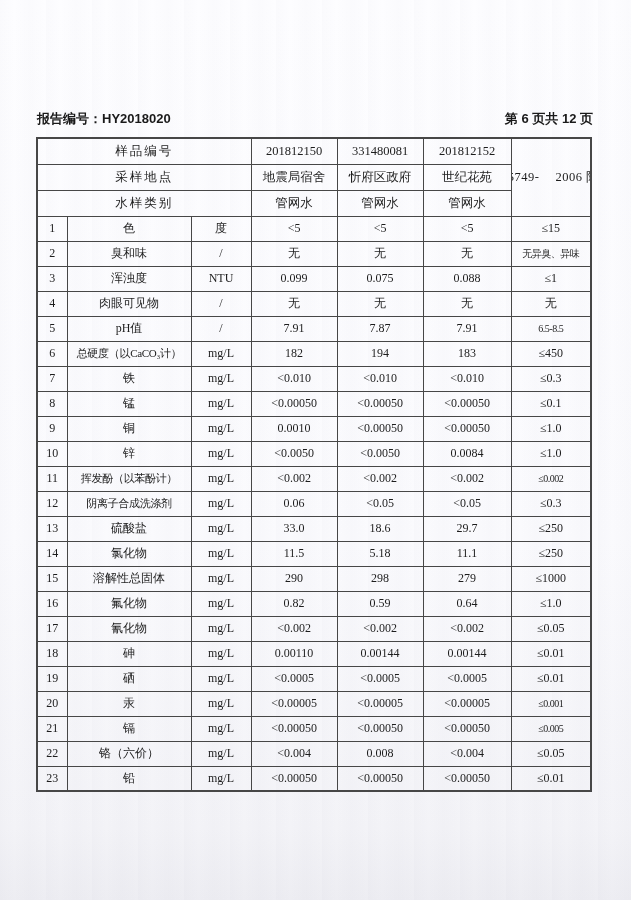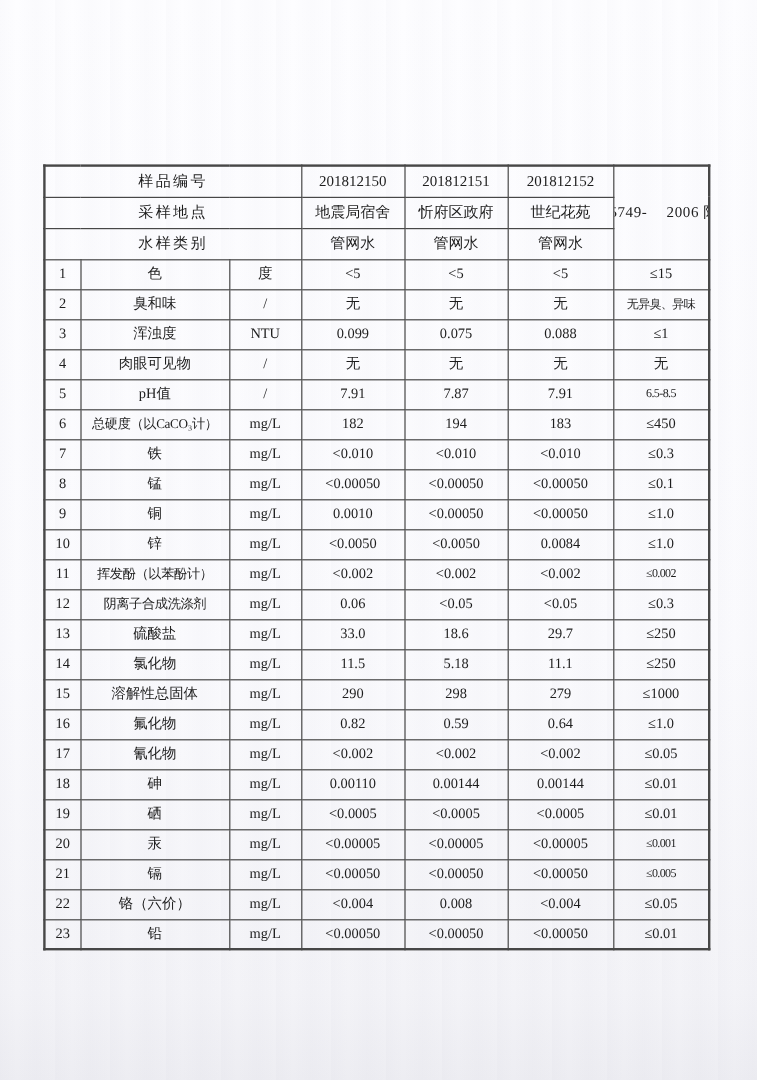--- a/index.html
+++ b/index.html
@@ -92,36 +92,40 @@
     justify-content: center;
     gap: 16px;
   }
 </style>
 </head>
 <body>
 
 <div class="page">
 
 
+  <div class="meta-row">
+    <span>报告编号：HY2018020</span>
+    <span>第 6 页共 12 页</span>
+  </div>
 
   <table class="report">
     <colgroup>
       <col style="width:30px">
       <col style="width:124px">
       <col style="width:60px">
       <col style="width:86px">
       <col style="width:86px">
       <col style="width:88px">
       <col style="width:80px">
     </colgroup>
     <tbody>
       <tr class="head-row">
         <td colspan="3" class="c-merged-label">样品编号</td>
         <td>201812150</td>
-        <td>201812151</td>
+        <td>331480081</td>
         <td>201812152</td>
         <td rowspan="3" class="limit-head">
           <div class="limit-head-inner">
             <span>GB5749-</span>
             <span>2006 限值</span>
           </div>
         </td>
       </tr>
       <tr class="head-row">
         <td colspan="3" class="c-merged-label">采样地点</td>

